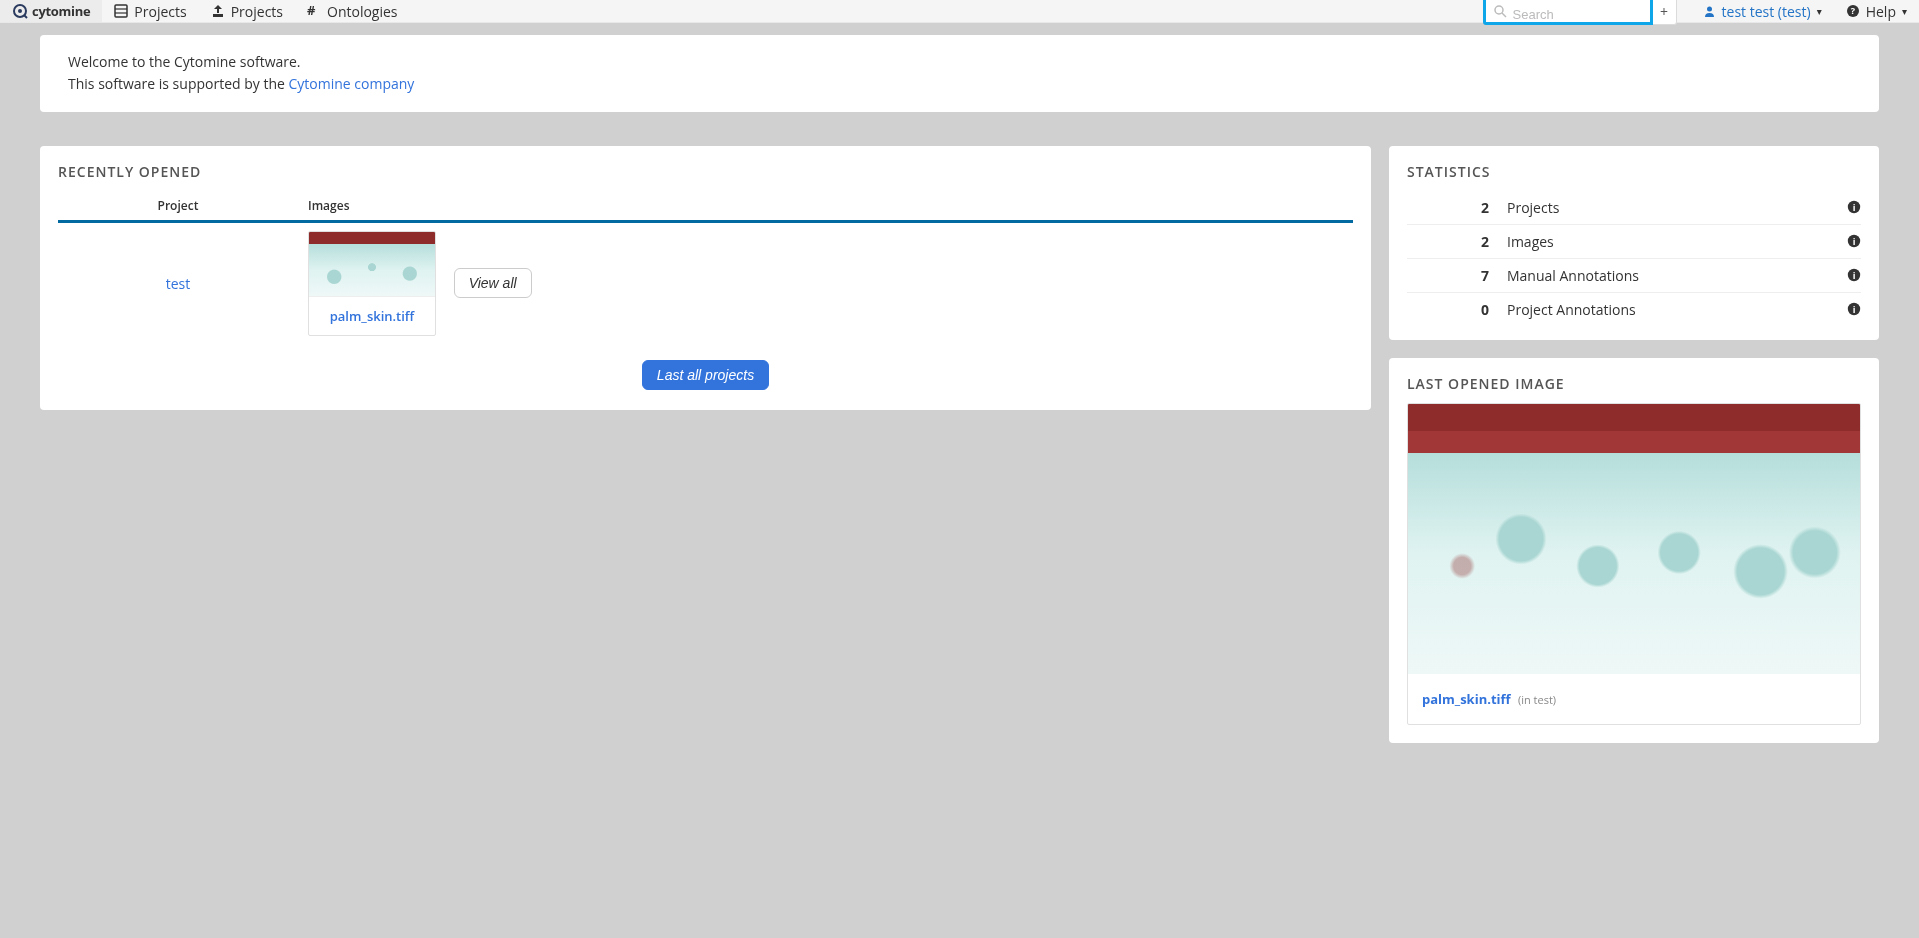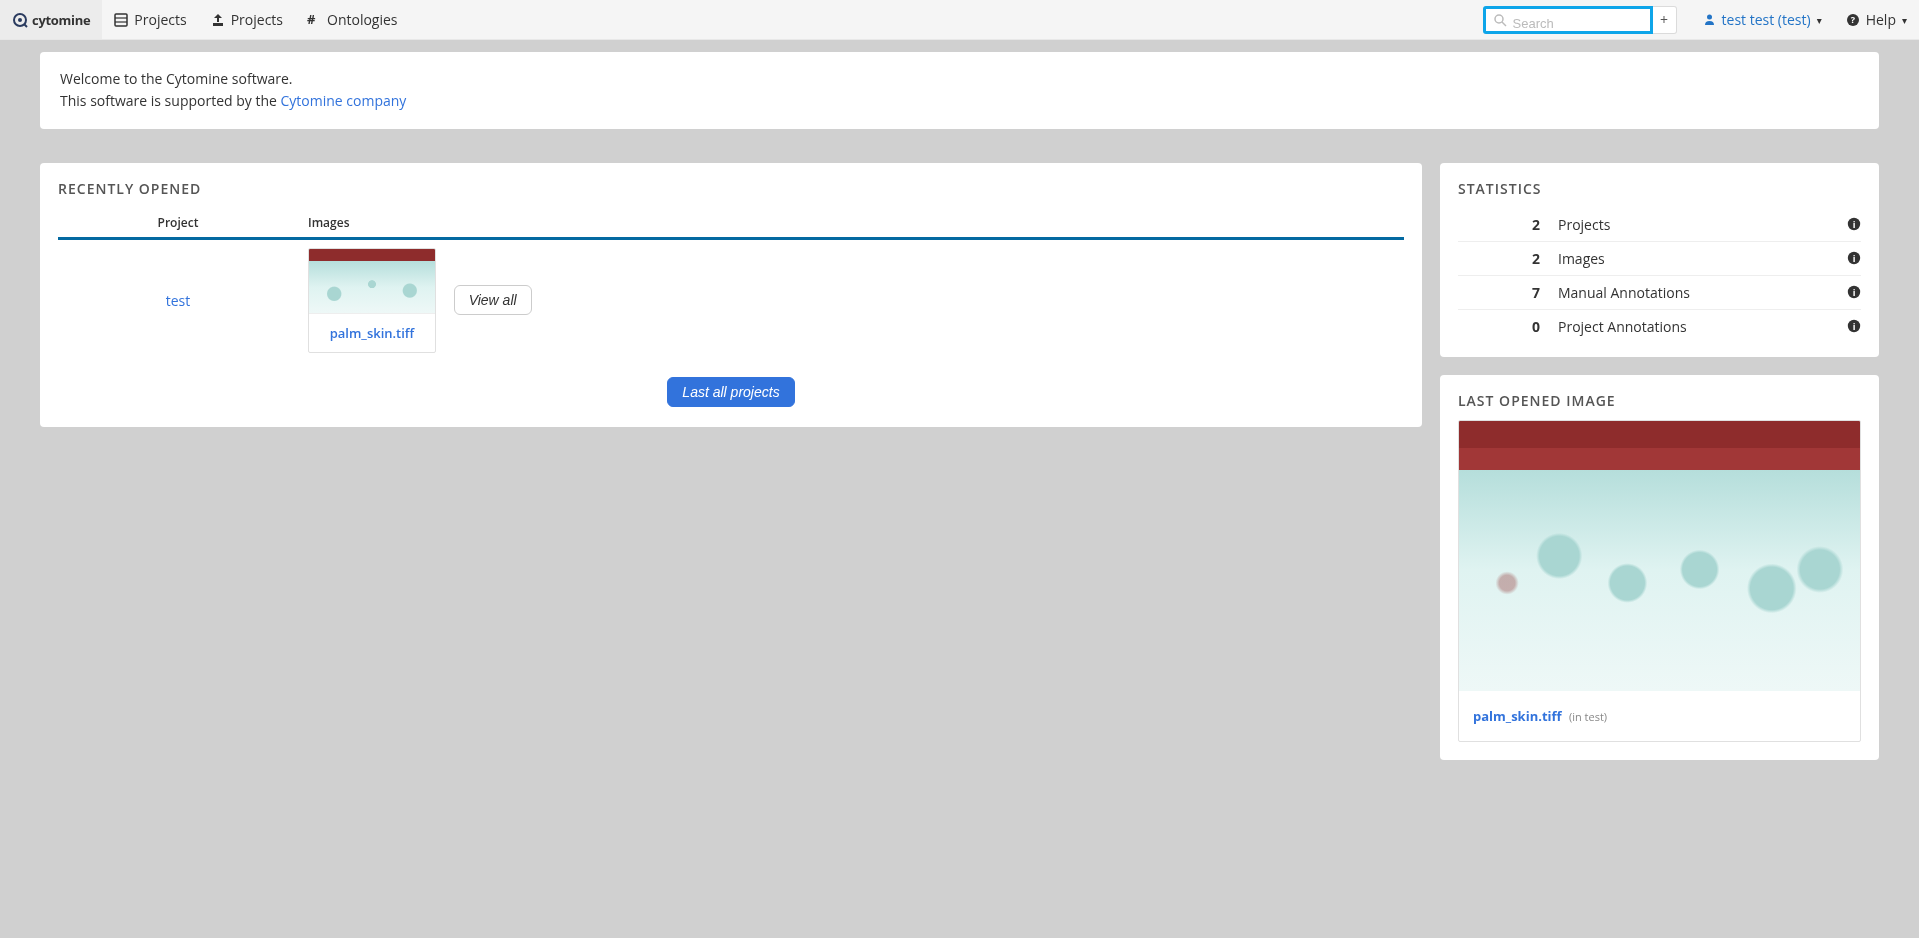--- a/index.html
+++ b/index.html
@@ -7,21 +7,21 @@
     font-family: "Open Sans", "Segoe UI", -apple-system, sans-serif;
     background: #d0d0d0;
     color: #333;
     font-size: 14px;
   }
   .navbar {
     background: #f5f5f5;
     border-bottom: 1px solid #e8e8e8;
     display: flex;
     align-items: center;
-    height: 40px;
+    height: 23px;
     padding: 0;
   }
   .navbar-brand {
     display: flex;
     align-items: center;
     padding: 0 12px;
     height: 100%;
     background: #ececec;
     cursor: pointer;
   }
@@ -74,25 +74,25 @@
   }
   .help-menu { color: #333; }
   .user-menu .icon, .help-menu .icon { margin-right: 6px; display: inline-flex; }
   .chevron { margin-left: 6px; font-size: 10px; color: #333; }
   .main { padding: 12px 40px 40px 40px; }
   .panel {
     background: #fff;
     border-radius: 4px;
     margin-bottom: 18px;
   }
-  .welcome-panel { padding: 16px 20px; font-size: 14px; line-height: 1.6; }
+  .welcome-panel { padding: 16px 28px; font-size: 14px; line-height: 1.6; }
   .welcome-panel a { color: #3273dc; text-decoration: none; }
   .columns { display: flex; gap: 18px; align-items: flex-start; }
   .col-left { flex: 1; }
-  .col-right { width: 439px; flex-shrink: 0; }
+  .col-right { width: 490px; flex-shrink: 0; }
   .panel-title {
     font-size: 14px; font-weight: 600; color: #555;
     letter-spacing: 1px; text-transform: uppercase;
     padding: 16px 18px 10px 18px;
     margin-top: 16px;
   }
   .recent-table { width: calc(100% - 36px); margin: 0 18px; border-collapse: collapse; }
   .recent-table th {
     font-weight: 600; font-size: 12px; text-align: left;
     padding: 6px 10px; border-bottom: 3px solid #0369a1;

